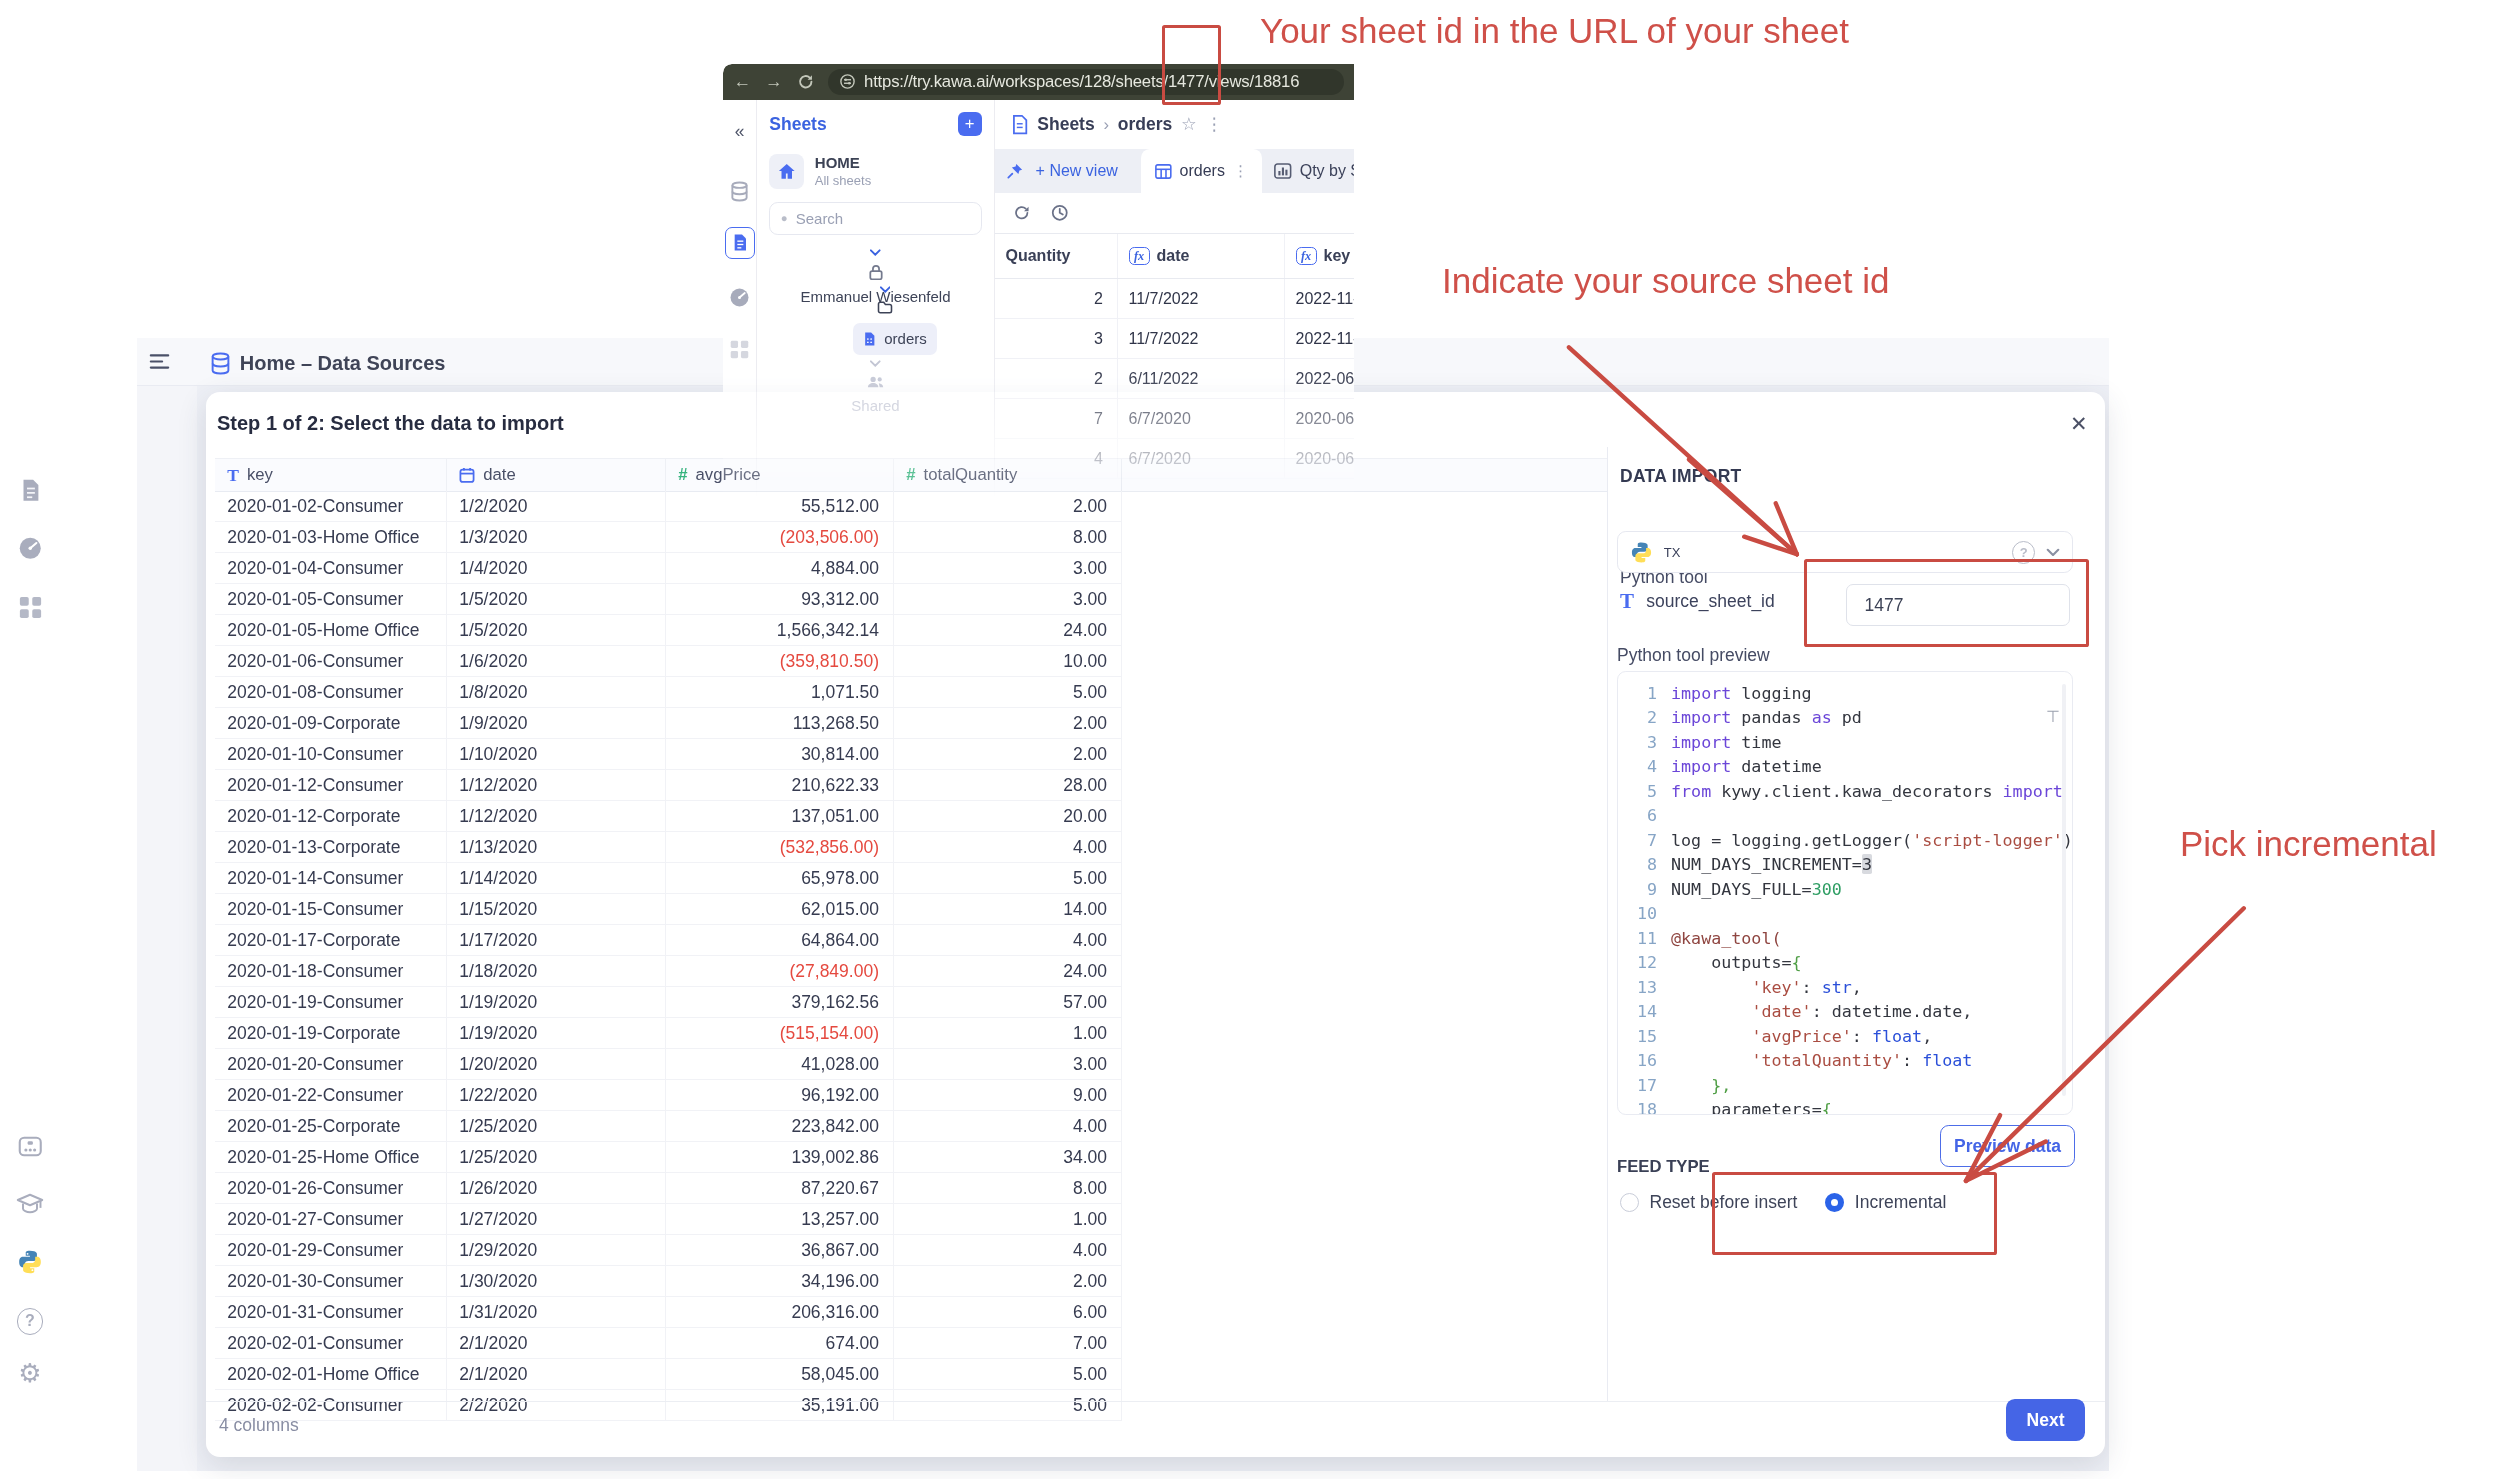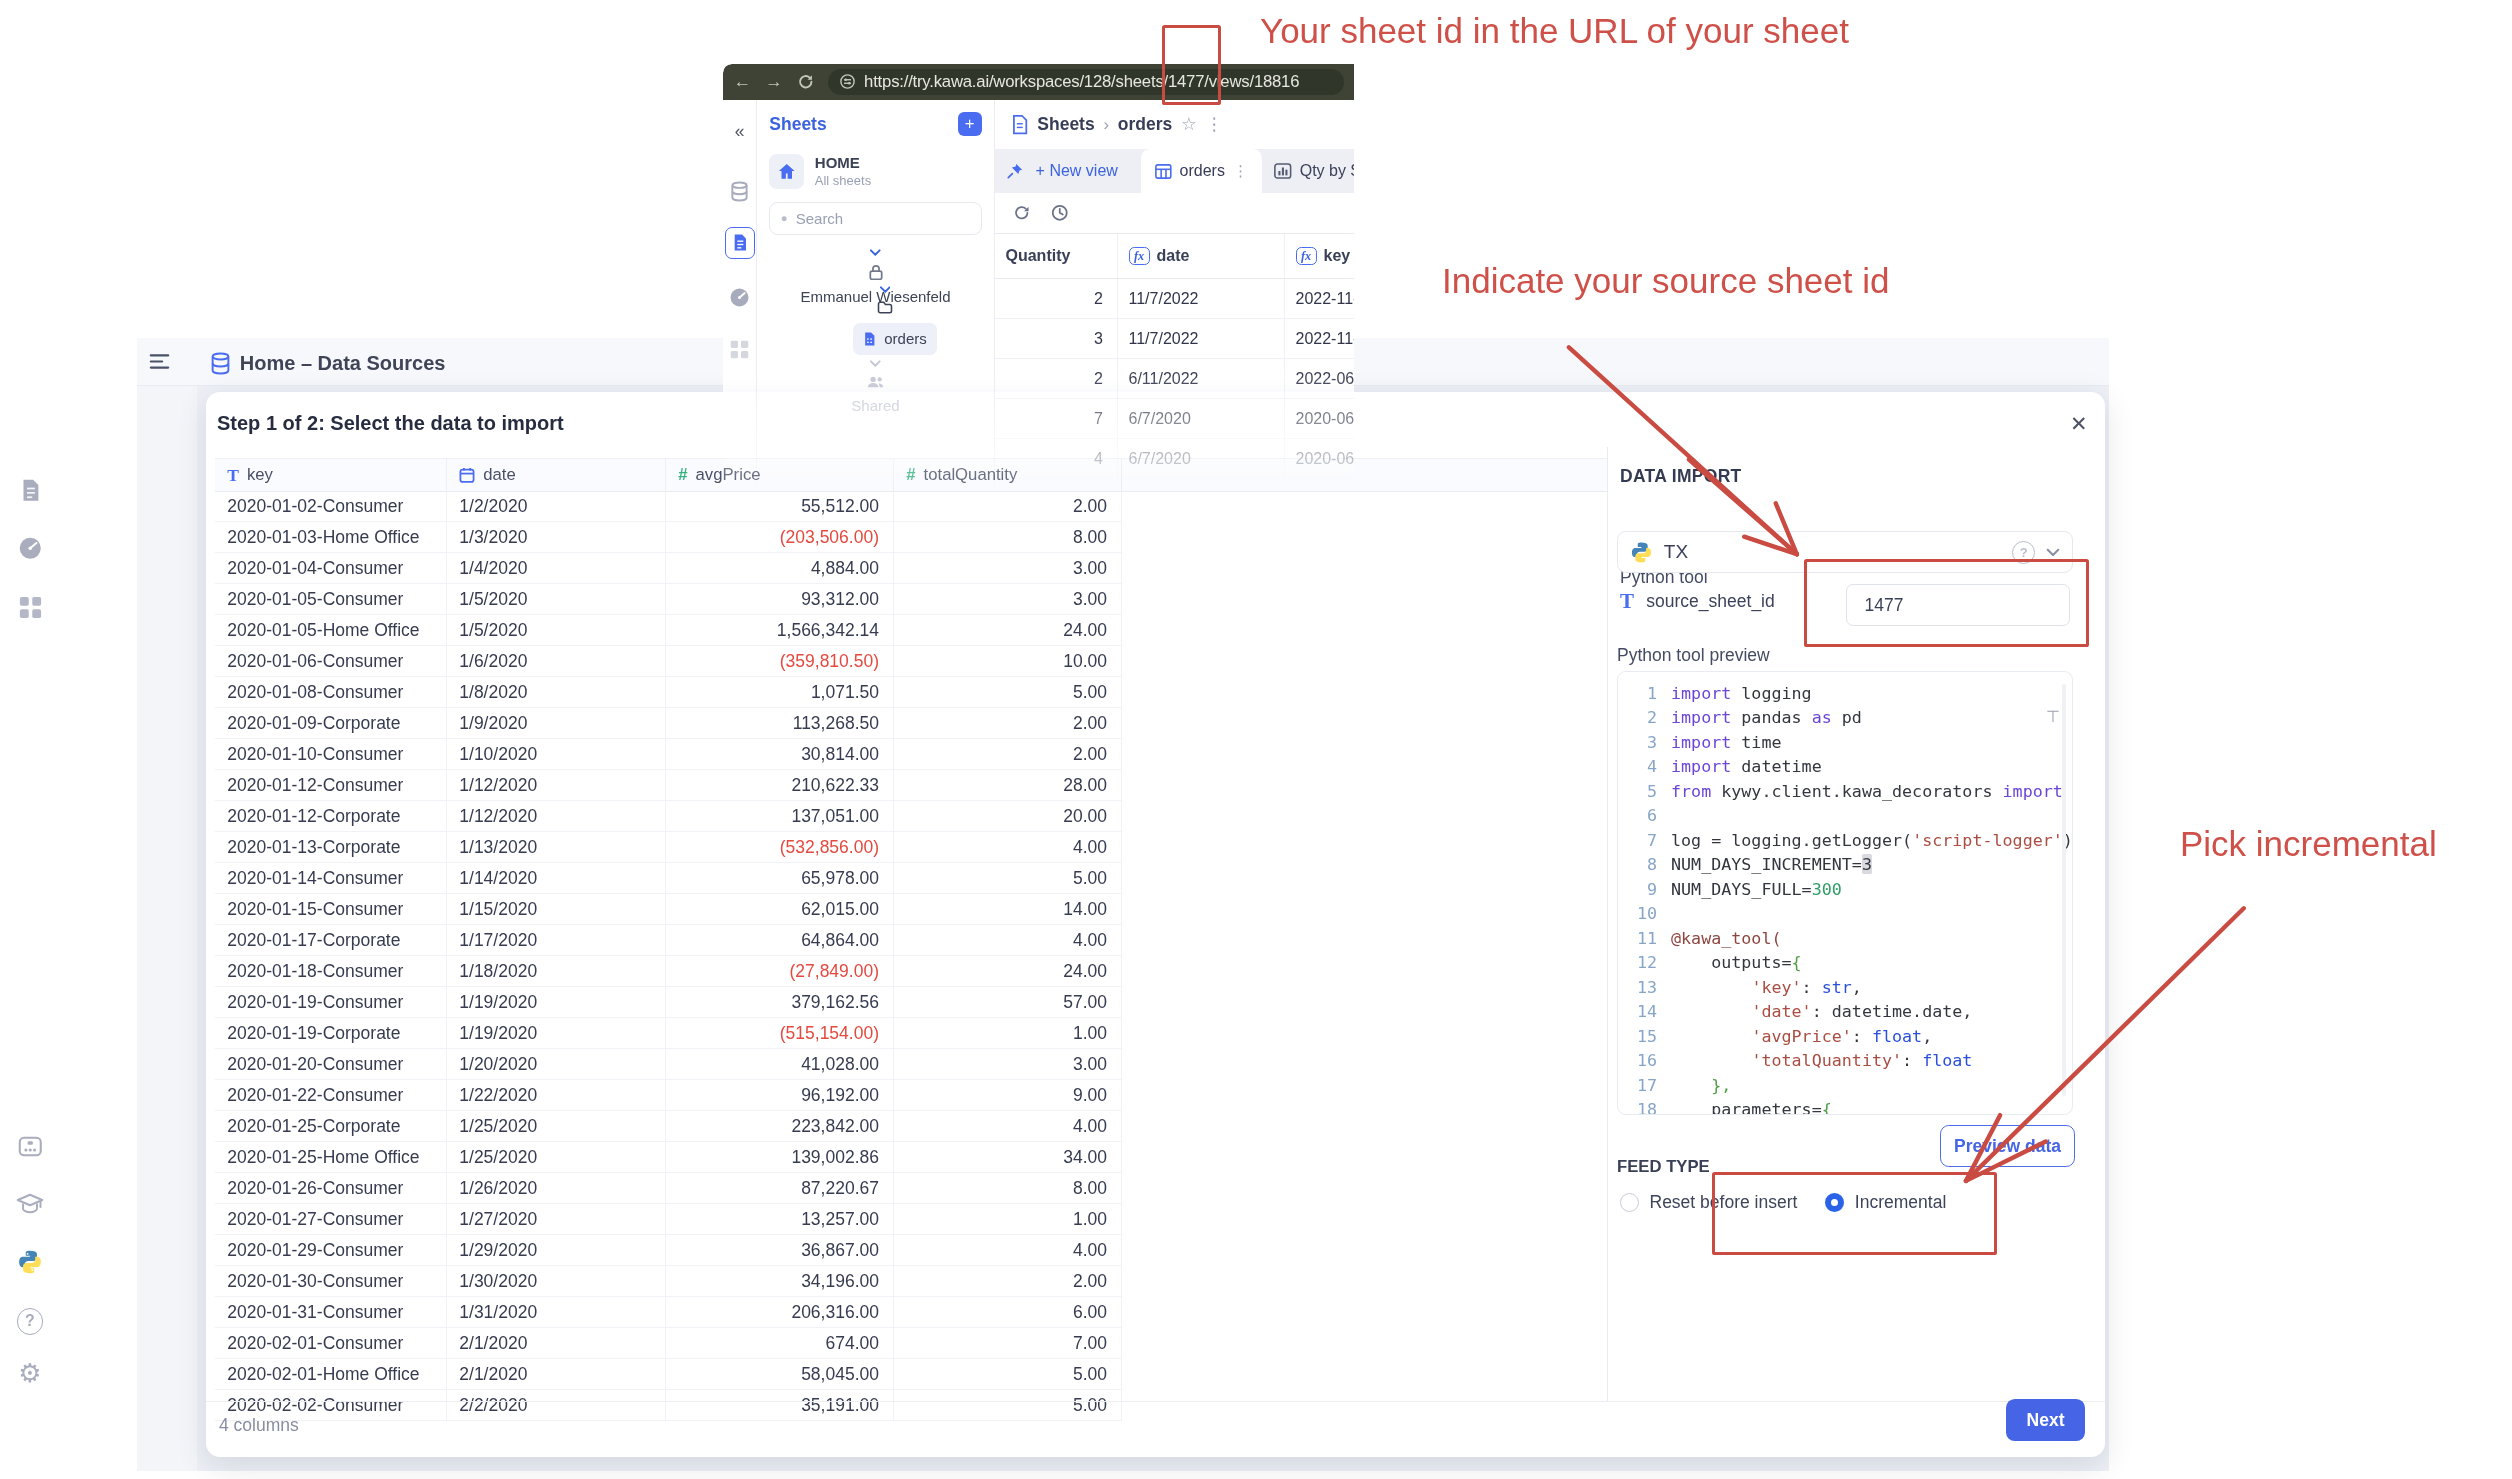--- a/index.html
+++ b/index.html
@@ -46,21 +46,21 @@
   #columns-label{left:219px;top:1415px;font-size:17.5px;color:#888da3;z-index:4;}
   #next-btn{left:2006px;top:1399px;width:79px;height:42px;background:#4565e6;border-radius:8.8px;color:#fff;
             font-size:17.5px;font-weight:600;display:flex;align-items:center;justify-content:center;z-index:4;cursor:pointer;}
 
   
   .panel-label{font-size:17.5px;color:#454b64;z-index:4;}
   #sec-title{left:1620px;top:466px;font-size:17.5px;font-weight:700;color:#343a52;letter-spacing:0.3px;z-index:4;}
   #tool-label{left:1620px;top:526px;margin-top:41px;}
   #tool-select{left:1617px;top:531px;width:456px;height:42px;border:1.3px solid #e6e8f0;border-radius:8.8px;background:#fff;
                display:flex;align-items:center;padding:0 12.3px;gap:10.5px;z-index:4;box-sizing:border-box;}
-  #tool-select .v{font-size:19px;color:#3a405a;flex:1;}
+  #tool-select .v{font-size:13px;color:#3a405a;flex:1;}
   .help-circle{width:21px;height:21px;border:1.3px solid #b9bdc9;border-radius:50%;color:#b9bdc9;font-size:13px;font-weight:700;display:flex;align-items:center;justify-content:center;}
   #param-row{left:1620px;top:589px;display:flex;align-items:center;gap:12.3px;z-index:4;}
   #param-row .nm{font-size:17.5px;color:#3c425c;}
   #param-input{left:1846px;top:584px;width:224px;height:42px;border:1.3px solid #dfe2ea;border-radius:7px;background:#fff;
                display:flex;align-items:center;padding-left:17.5px;font-size:17.5px;color:#3c4256;z-index:4;box-sizing:border-box;}
   #preview-label{left:1617px;top:645px;}
 
   #code-box{left:1617px;top:671px;width:456px;height:444px;border:0.9px solid #e9ebf2;border-radius:8.8px;background:#fff;
             z-index:4;box-sizing:border-box;padding:8.8px 0;overflow:hidden;}
   .code-line{display:flex;height:24.5px;line-height:24.5px;font-family:"DejaVu Sans Mono",monospace;font-size:16.7px;}

